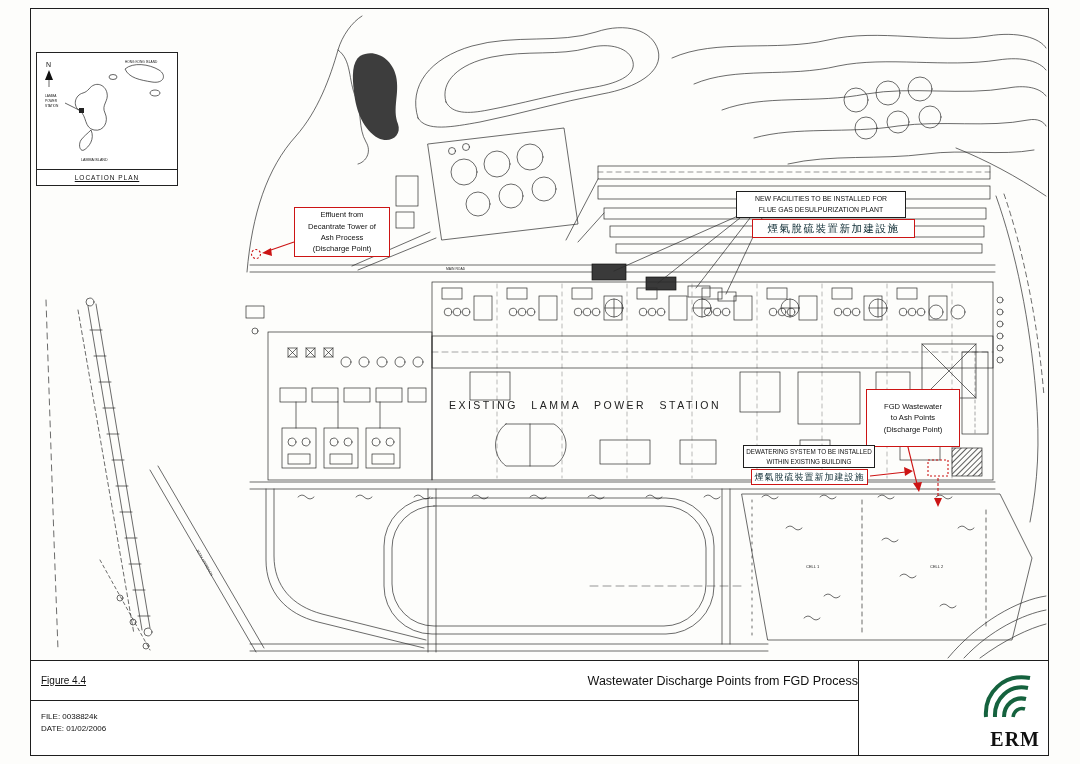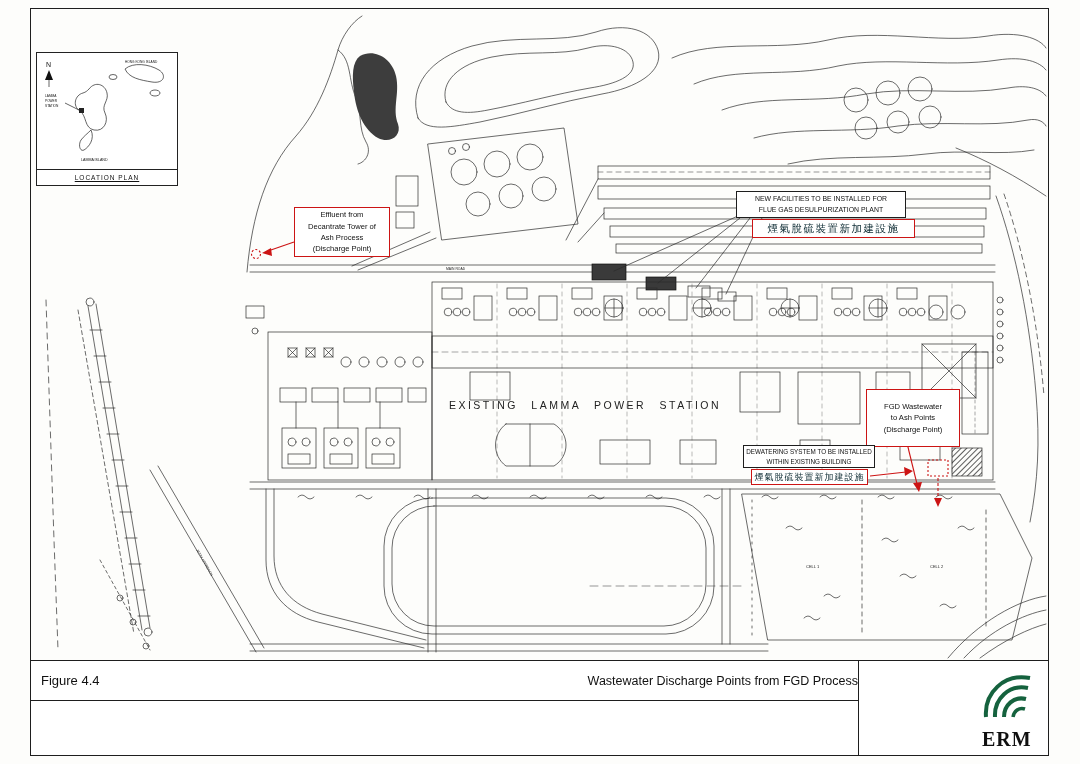--- a/index.html
+++ b/index.html
@@ -26,26 +26,26 @@
   #ann-newfac-cn  { left:752px; top:219px; width:163px; height:19px; border:1.4px solid var(--red); font-size:10.5px; letter-spacing:1.5px; color:#0d2b33;justify-content:center; }
   #ann-fgd        { left:866px; top:389px; width:94px;  height:58px; border:1.6px solid var(--red); font-size:7.6px; line-height:1.5; }
   #ann-dewater    { left:743px; top:445px; width:132px; height:23px; border:1px solid #1e1e1e;     font-size:6.3px; line-height:1.55; }
   #ann-dewater-cn { left:751px; top:469px; width:117px; height:16px; border:1.3px solid var(--red); font-size:9px;  letter-spacing:1px; color:#0d2b33; }
 
   
   .title-block { position:absolute; left:31px; top:660px; width:1017px; height:95px; background:#fff;
                  border-top:1.3px solid #1e1e1e; display:flex; }
   .tb-main { flex:1; display:flex; flex-direction:column; }
   .tb-top { position:relative; height:40px; display:flex; align-items:center; border-bottom:1px solid #1e1e1e; }
-  .tb-figure { position:relative; z-index:1; padding-left:10px; font-size:13px; color:#111; background:transparent; }
+  .tb-figure { position:relative; z-index:1; padding-left:10px; font-size:10px; color:#111; background:transparent;text-decoration:underline; }
   .tb-title { position:absolute; left:0; right:0; text-align:right; font-size:12.5px; color:#111; }
   .tb-bottom { flex:1; padding:10px 10px 0; font-size:8px; line-height:1.55; color:#111; }
   .tb-company { width:190px; border-left:1.3px solid #1e1e1e; display:flex; padding:8px 8px 4px 10px; }
   .company-name { font-family:"Liberation Serif",serif; font-weight:bold; font-size:13.5px; line-height:1.32; color:#101010; }
-  .logo-wrap { margin-left:auto; display:flex; flex-direction:column; align-items:flex-start; justify-content:space-between; padding-top:2px; }
+  .logo-wrap { margin-left:auto; display:flex; flex-direction:column; align-items:flex-end; justify-content:space-between; padding-top:2px; }
   .erm-text { font-family:"Liberation Serif",serif; font-weight:bold; font-size:20px; letter-spacing:1px; color:#101010; }
 </style>
 </head>
 <body>
 
 <div class="page">
 
   <svg class="site-svg" viewBox="0 0 1080 764" xmlns="http://www.w3.org/2000/svg">
     <defs>
       <pattern id="hatch" width="4" height="4" patternUnits="userSpaceOnUse" patternTransform="rotate(45)">
@@ -418,20 +418,24 @@
   <div class="ann" id="ann-dewater-cn">
     <div>煙氣脫硫裝置新加建設施</div>
   </div>
 
   <div class="title-block">
     <div class="tb-main">
       <div class="tb-top">
         <div class="tb-title">Wastewater Discharge Points from FGD Process</div>
         <div class="tb-figure">Figure 4.4</div>
       </div>
+      <div class="tb-bottom">
+        <div>FILE: 0038824k</div>
+        <div>DATE: 01/02/2006</div>
+      </div>
     </div>
     <div class="tb-company">
       <div class="logo-wrap">
         <svg width="58" height="50" viewBox="0 0 58 50" xmlns="http://www.w3.org/2000/svg">
           <g stroke="#15623e" fill="none">
             <path d="M4,46 C2,22 22,2 48,7" stroke-width="4"></path>
             <path d="M13,46 C12,28 27,13 46,17" stroke-width="4"></path>
             <path d="M22,46 C22,34 32,25 44,28" stroke-width="4"></path>
             <path d="M31,46 C32,40 37,36 43,38" stroke-width="3.5"></path>
           </g>

